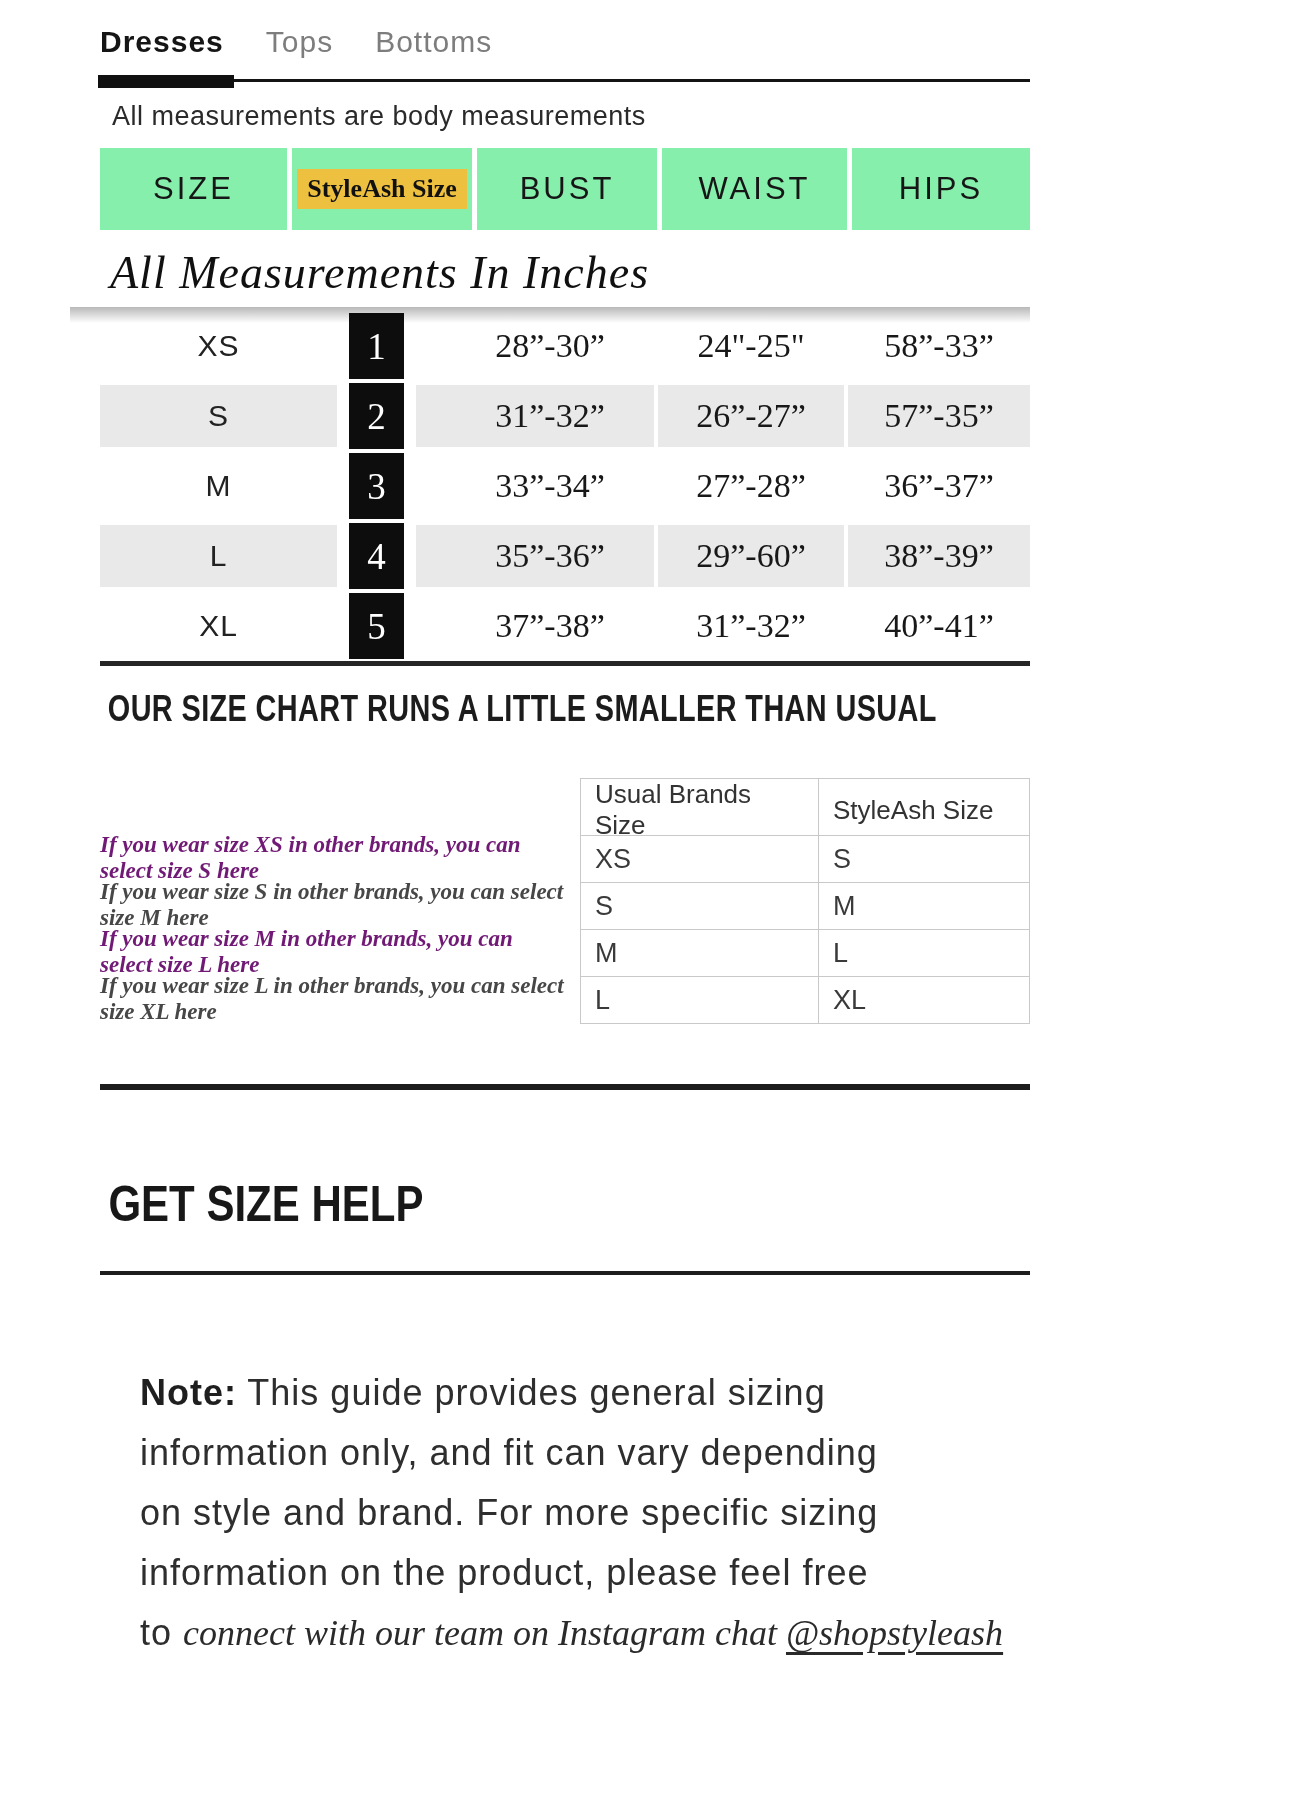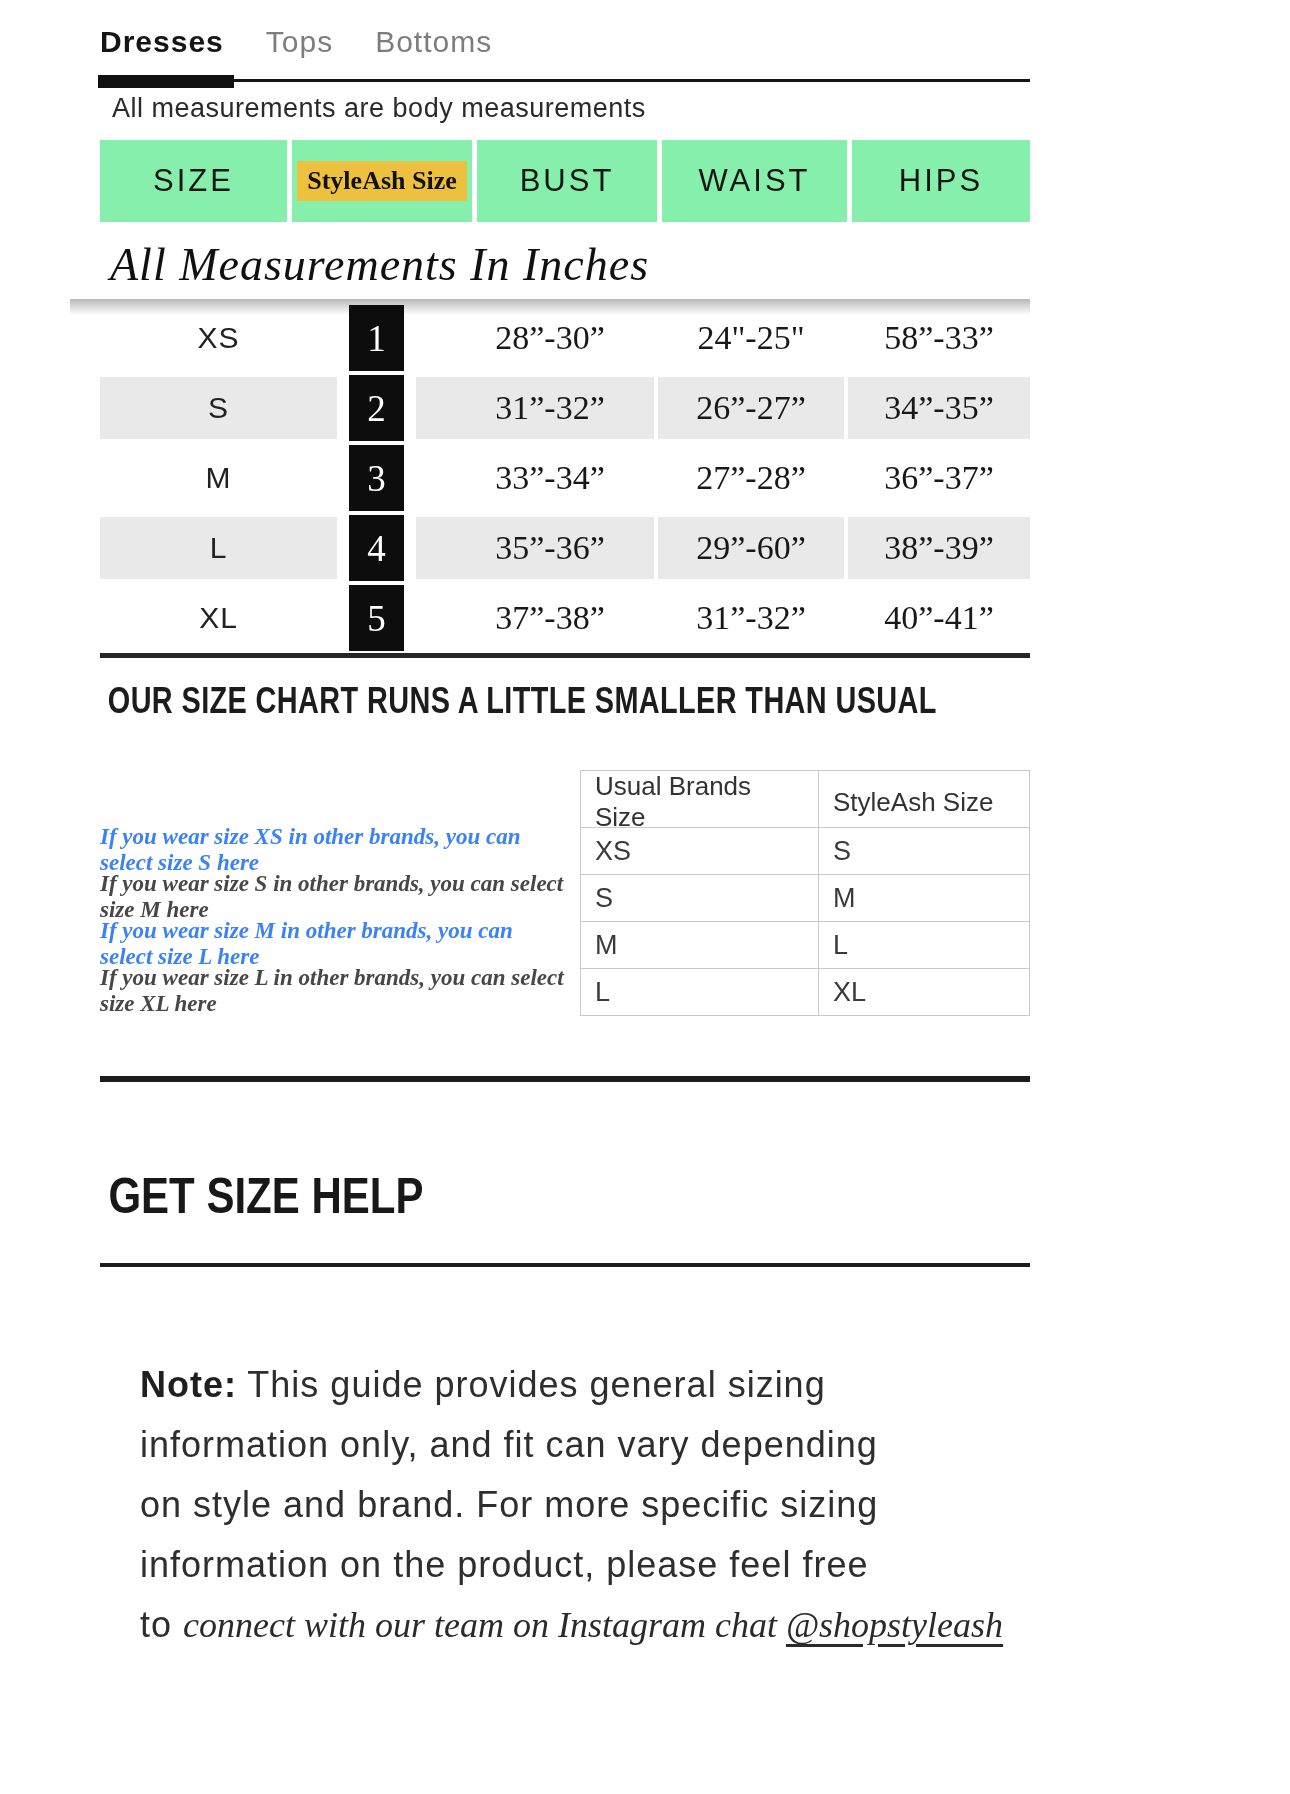--- a/index.html
+++ b/index.html
@@ -15,21 +15,21 @@
   
   .tabs { display: flex; gap: 42px; align-items: flex-end; }
   .tab { font-size: 30px; color: #7d7d7d; letter-spacing: 1px; cursor: pointer; position: relative; }
   .tab.active { color: #151515; font-weight: bold; }
   .tab.active::after {
     content: ""; position: absolute; left: -2px; right: -10px; bottom: -29px;
     height: 13px; background: #101010; z-index: 2;
   }
   .tab-rule { height: 3px; background: #141414; margin-top: 20px; }
 
-  .subtitle { font-size: 27px; color: #2a2a2a; margin-top: 11px; padding-left: 12px; letter-spacing: 0.5px; }
+  .subtitle { font-size: 27px; color: #2a2a2a; margin-top: 19px; padding-left: 12px; letter-spacing: 0.5px; }
 
   
   .size-header {
     margin-top: 16px;
     display: grid;
     grid-template-columns: 187px 180px 180px 185px 178px;
     column-gap: 5px;
     height: 82px;
   }
   .hcell {
@@ -78,21 +78,21 @@
 
   
   .conversion { display: flex; margin-top: 48px; }
   .hints { width: 480px; padding-top: 56px; }
   .hint {
     height: 47px; display: flex; align-items: center; justify-content: flex-end;
     padding-right: 10px;
     font-family: "Liberation Serif", serif; font-style: italic; font-weight: bold;
     font-size: 23px;
   }
-  .hint.red  { color: #3b82f6; font-style: italic; }
+  .hint.red  { color: #701a75; font-style: italic; }
   .hint.dark { color: #474747; }
   .conv-table { width: 450px; border: 1px solid #c9c9c9; }
   .conv-head, .conv-row { display: grid; grid-template-columns: 225px 1fr; gap: 12px; }
   .conv-head { height: 56px; }
   .conv-row { height: 47px; border-top: 1px solid #c9c9c9; }
   .conv-cell {
     display: flex; align-items: center; padding-left: 14px;
     font-size: 27px; color: #3a3a3a;
   }
   .conv-cell.right { border-left: 1px solid #c9c9c9; }
@@ -159,21 +159,21 @@
     <div class="srow alt">
       <div class="cell c-size">S</div>
       <div></div>
       <div class="numbox">2</div>
       <div></div>
         <div class="c-strip"></div>
       <div class="cell c-meas">31”-32”</div>
       <div></div>
       <div class="cell c-meas">26”-27”</div>
       <div></div>
-      <div class="cell c-meas">34”-35”</div>
+      <div class="cell c-meas">57”-35”</div>
     </div>
 
     <div class="srow">
       <div class="cell c-size">M</div>
       <div></div>
       <div class="numbox">3</div>
       <div></div>
         <div class="c-strip"></div>
       <div class="cell c-meas">33”-34”</div>
       <div></div>

